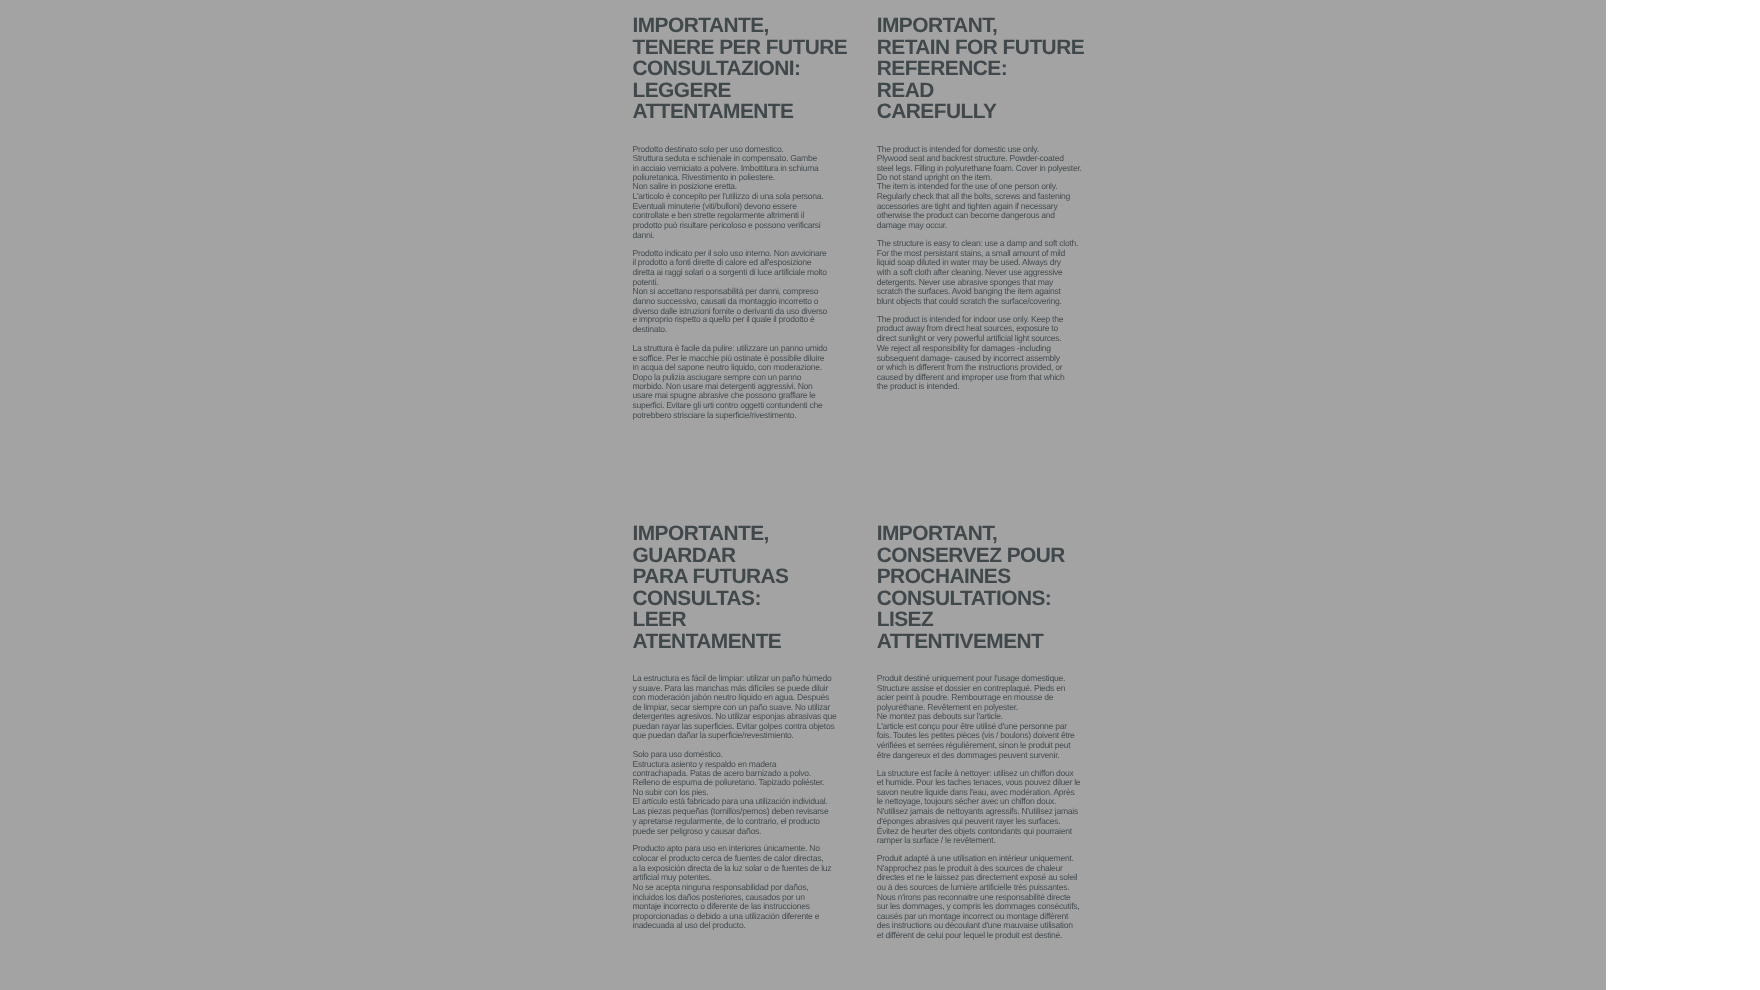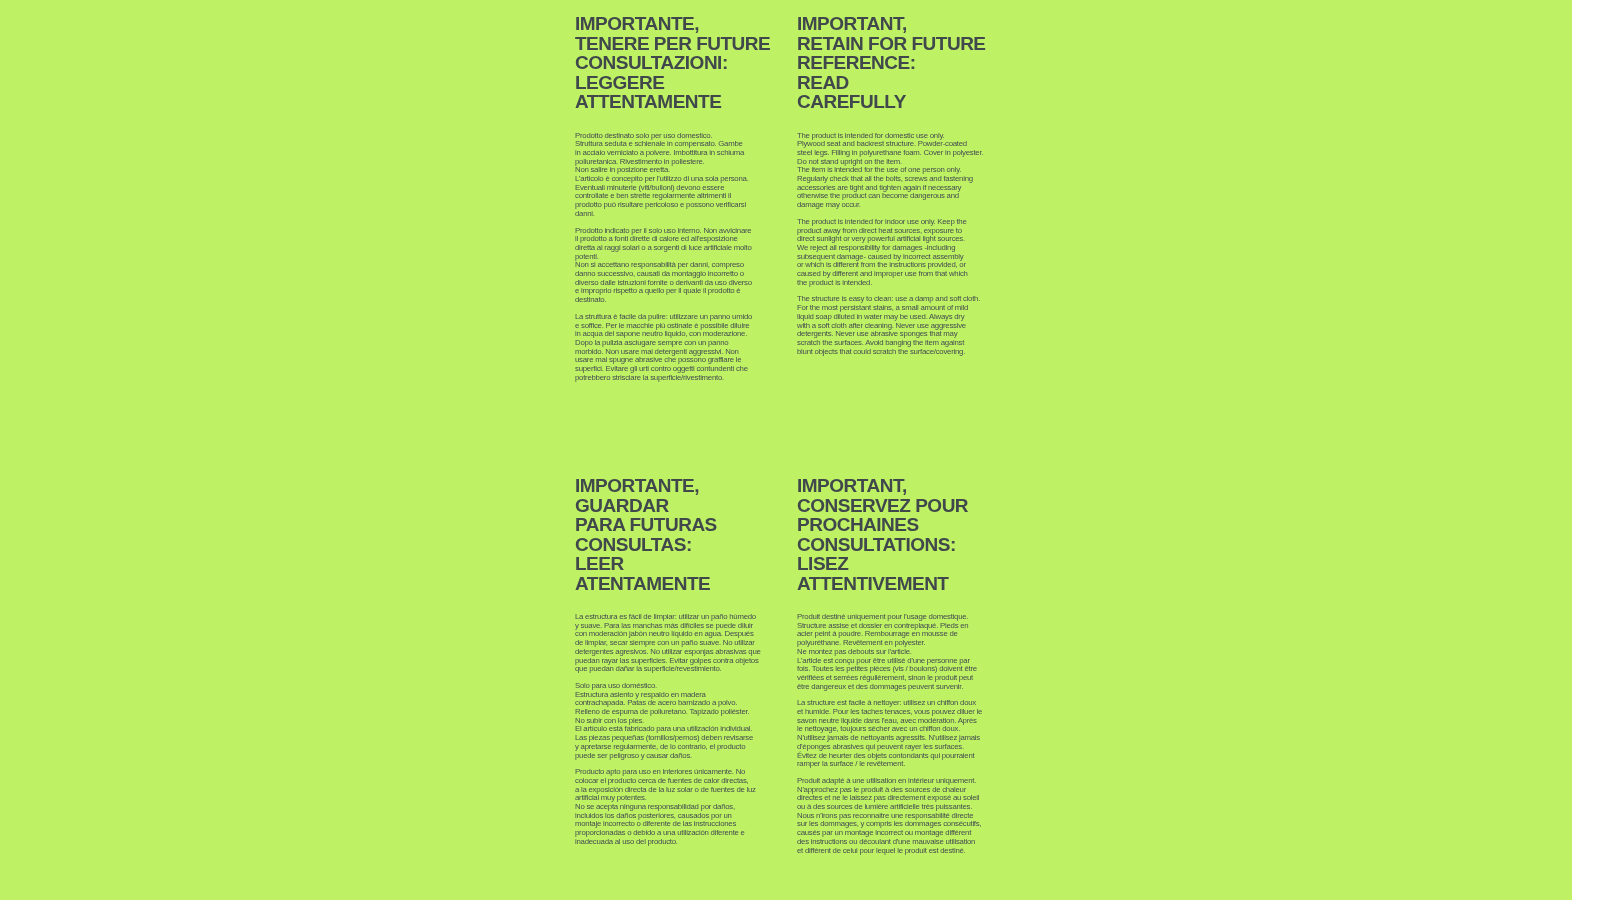--- a/index.html
+++ b/index.html
@@ -2,23 +2,23 @@
 <html><head>
 <meta charset="utf-8">
 <style>
   html, body {
     margin: 0;
     padding: 0;
     background: #ffffff;
   }
   .sheet {
     position: relative;
-    width: 1572px;
+    width: 1460px;
     height: 900px;
-    background: #bef264;
+    background: #a3a3a3;
     overflow: hidden;
     font-family: "Liberation Sans", sans-serif;
   }
   .lang-section {
     position: absolute;
     width: 225px;
   }
   .sec-it { left: 575px; top: 14px; }
   .sec-en { left: 797px; top: 14px; }
   .sec-es { left: 575px; top: 476px; }
@@ -97,35 +97,35 @@
     <div class="sec-body">
       <p class="para">The product is intended for domestic use only.
 Plywood seat and backrest structure. Powder-coated
 steel legs. Filling in polyurethane foam. Cover in polyester.
 Do not stand upright on the item.
 The item is intended for the use of one person only.
 Regularly check that all the bolts, screws and fastening
 accessories are tight and tighten again if necessary
 otherwise the product can become dangerous and
 damage may occur.</p>
+      <p class="para">The structure is easy to clean: use a damp and soft cloth.
+For the most persistant stains, a small amount of mild
+liquid soap diluted in water may be used. Always dry
+with a soft cloth after cleaning. Never use aggressive
+detergents. Never use abrasive sponges that may
+scratch the surfaces. Avoid banging the item against
+blunt objects that could scratch the surface/covering.</p>
       <p class="para">The product is intended for indoor use only. Keep the
 product away from direct heat sources, exposure to
 direct sunlight or very powerful artificial light sources.
 We reject all responsibility for damages -including
 subsequent damage- caused by incorrect assembly
 or which is different from the instructions provided, or
 caused by different and improper use from that which
 the product is intended.</p>
-      <p class="para">The structure is easy to clean: use a damp and soft cloth.
-For the most persistant stains, a small amount of mild
-liquid soap diluted in water may be used. Always dry
-with a soft cloth after cleaning. Never use aggressive
-detergents. Never use abrasive sponges that may
-scratch the surfaces. Avoid banging the item against
-blunt objects that could scratch the surface/covering.</p>
     </div>
   </section>
 
   <section class="lang-section sec-es">
     <h2 class="sec-heading">IMPORTANTE,
 GUARDAR
 PARA FUTURAS
 CONSULTAS:
 LEER
 ATENTAMENTE</h2>

